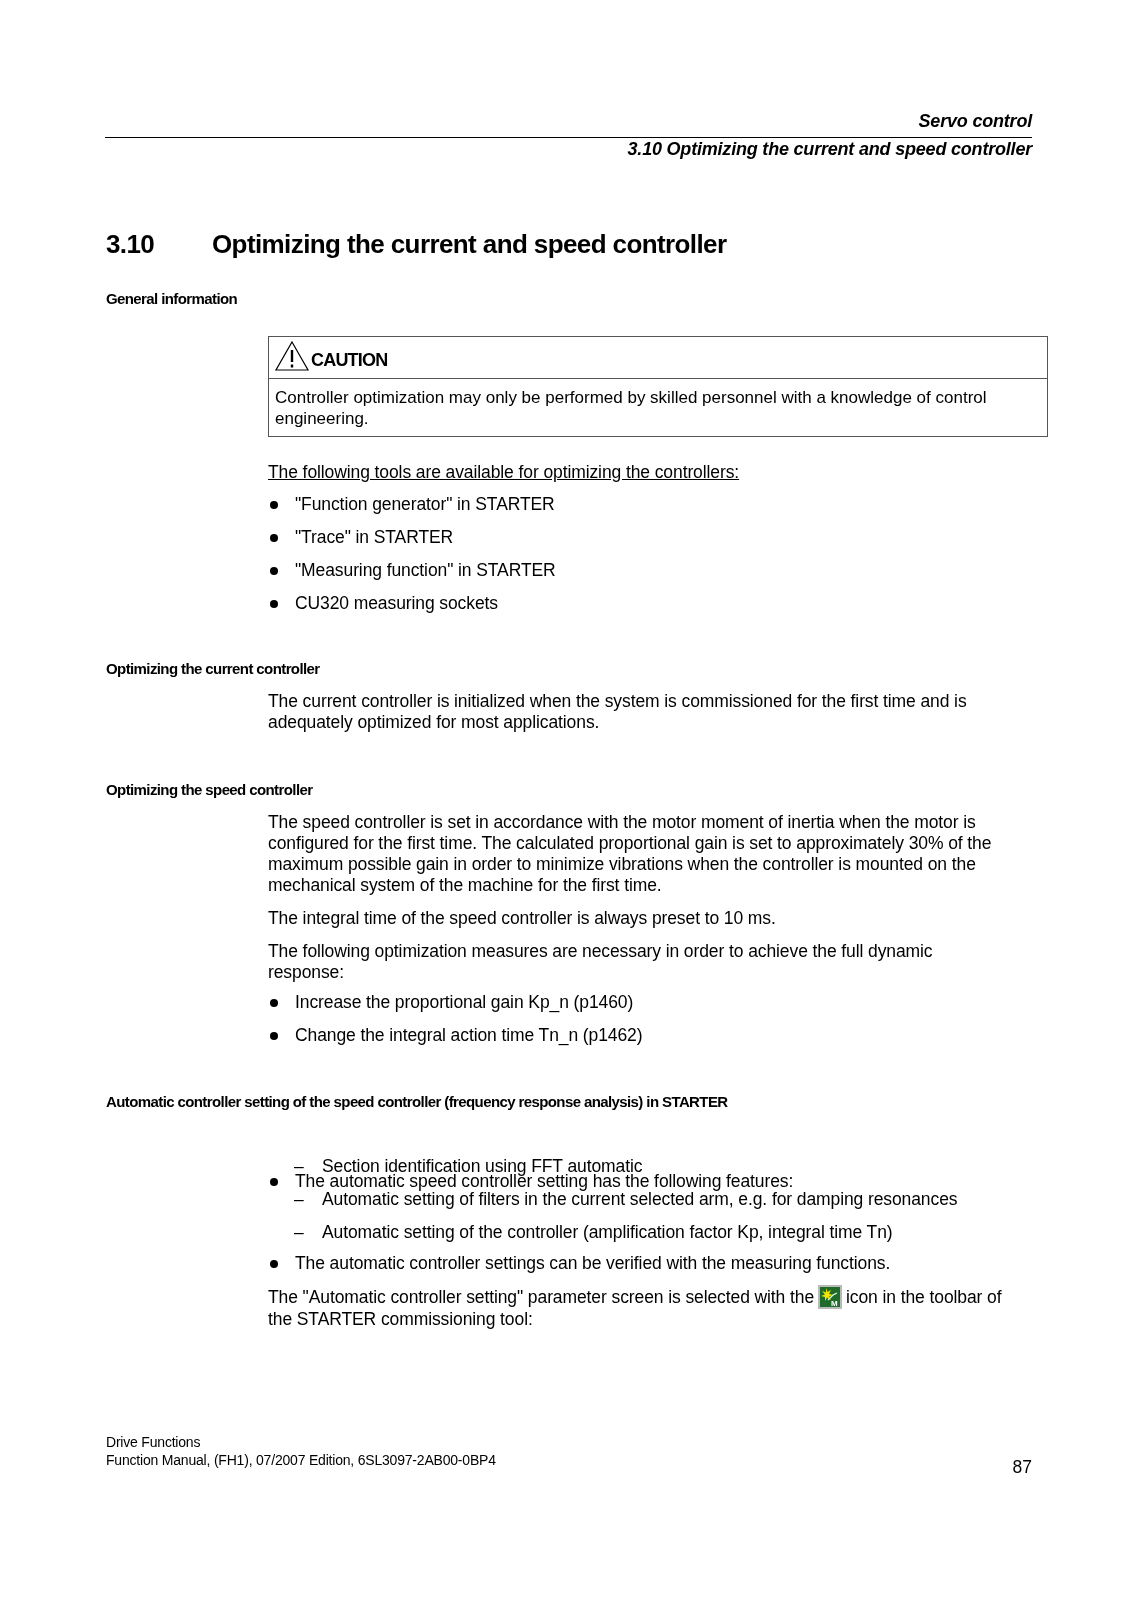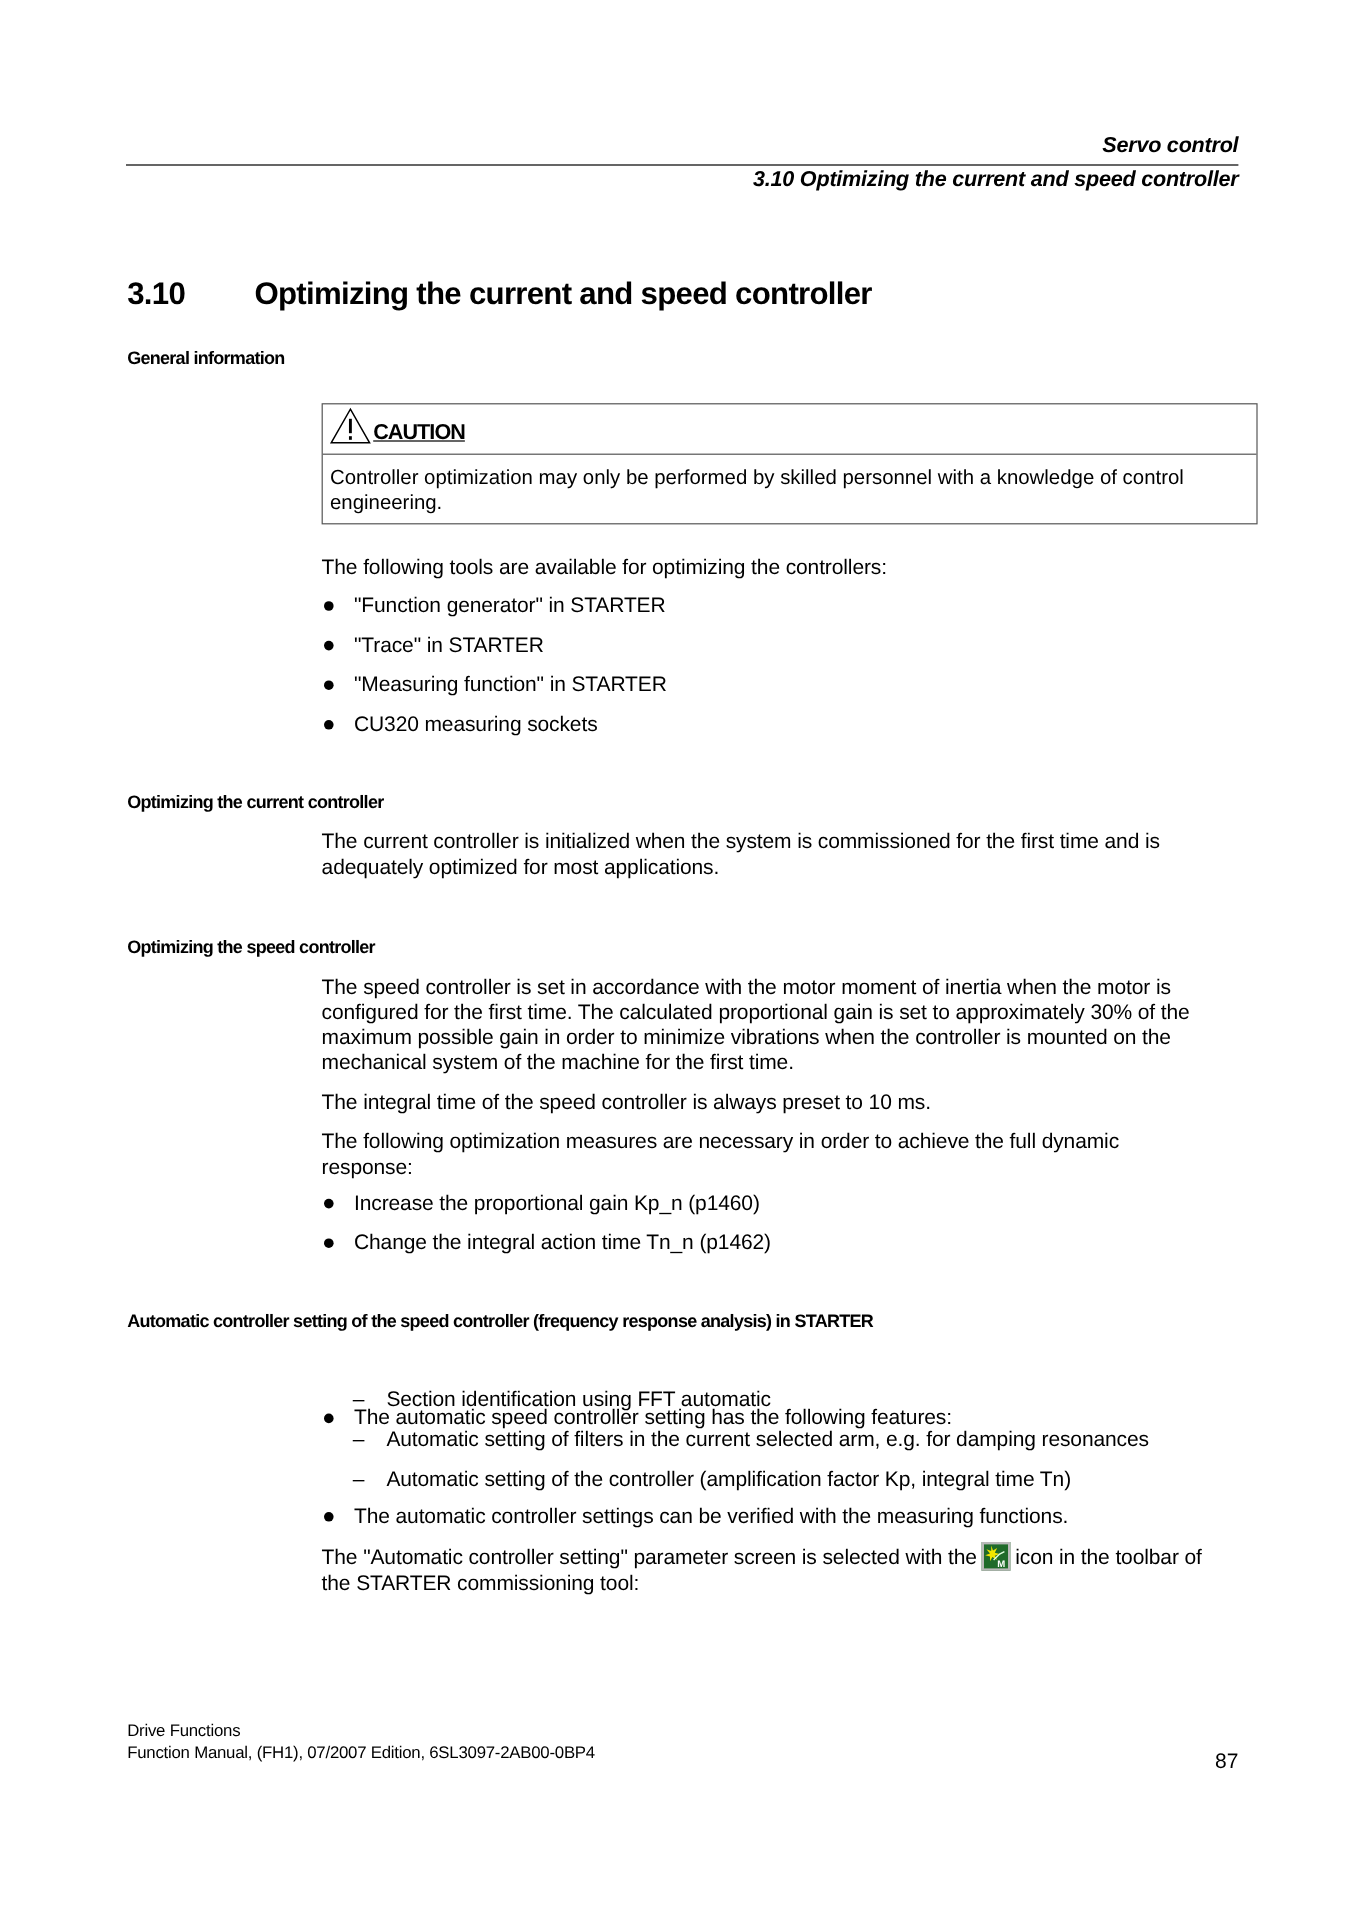--- a/index.html
+++ b/index.html
@@ -16,21 +16,21 @@
     left: 106px; top: 209px; font-size: 26px; font-weight: bold; letter-spacing: -0.6px;
   }
   .chapter-title .num { display: inline-block; width: 106px; margin-top: 20px; }
   .h2 { left: 106px; font-size: 15px; font-weight: bold; letter-spacing: -0.6px; }
   .body-text { left: 268px; width: 780px; font-size: 17.5px; line-height: 21px; letter-spacing: -0.1px; }
   .caution-box {
     left: 268px; top: 336px; width: 780px; height: 101px;
     border: 1px solid #555; box-sizing: border-box;
   }
   .caution-head {
-    height: 41px; border-bottom: 1px solid #555; display: flex; align-items: center; padding-left: 5px; text-decoration: underline;
+    height: 41px; border-bottom: 1px solid #555; display: flex; align-items: center; padding-left: 5px;
   }
   .caution-head svg { width: 36px; height: 32px; margin-right: 1px; }
   .caution-label { font-weight: bold; font-size: 18px; letter-spacing: -0.8px; margin-top: 6px; }
   .caution-text { padding: 8px 6px 0 6px; font-size: 17px; line-height: 21px; }
   ul.bullets { list-style: none; margin: 0; padding: 0; }
   ul.bullets li { position: relative; padding-left: 27px; height: 33px; font-size: 17.5px; line-height: 21px; }
   ul.bullets li .dot {
     position: absolute; left: 2px; top: 7px; width: 8px; height: 8px; border-radius: 50%; background: #000;
   }
   ul.dashes { list-style: none; margin: 0; padding: 0; }
@@ -65,21 +65,21 @@
           <polygon points="18,2 34,30 2,30" fill="none" stroke="#000" stroke-width="1.2"></polygon>
           <rect x="16.8" y="10" width="2.4" height="12" fill="#000"></rect>
           <rect x="16.8" y="24.5" width="2.4" height="3" fill="#000"></rect>
         </svg>
     </span>
     <span class="caution-label">CAUTION</span>
   </div>
   <div class="caution-text">Controller optimization may only be performed by skilled personnel with a knowledge of control engineering.</div>
 </div>
 
-<div class="abs body-text" style="top:462px;">The following tools are available for optimizing the controllers:</div>
+<div class="abs body-text" style="top:462px;text-decoration:underline;">The following tools are available for optimizing the controllers:</div>
 <ul class="abs bullets body-text" style="top:494px;">
   <li><span class="dot"></span><span>"Function generator" in STARTER</span></li>
   <li><span class="dot"></span><span>"Trace" in STARTER</span></li>
   <li><span class="dot"></span><span>"Measuring function" in STARTER</span></li>
   <li><span class="dot"></span><span>CU320 measuring sockets</span></li>
 </ul>
 
 <div class="abs h2" style="top:660px;">Optimizing the current controller</div>
 <div class="abs body-text" style="top:691px; width:765px;">The current controller is initialized when the system is commissioned for the first time and is adequately optimized for most applications.</div>
 

